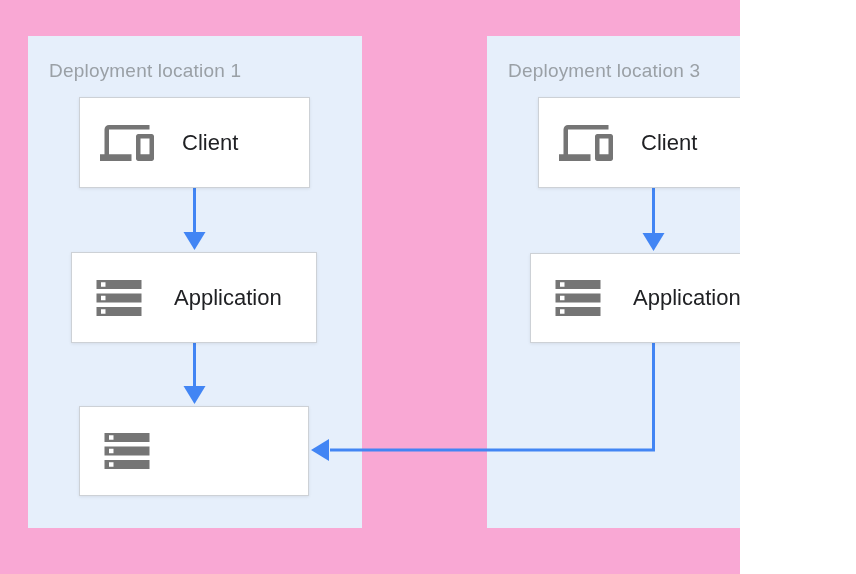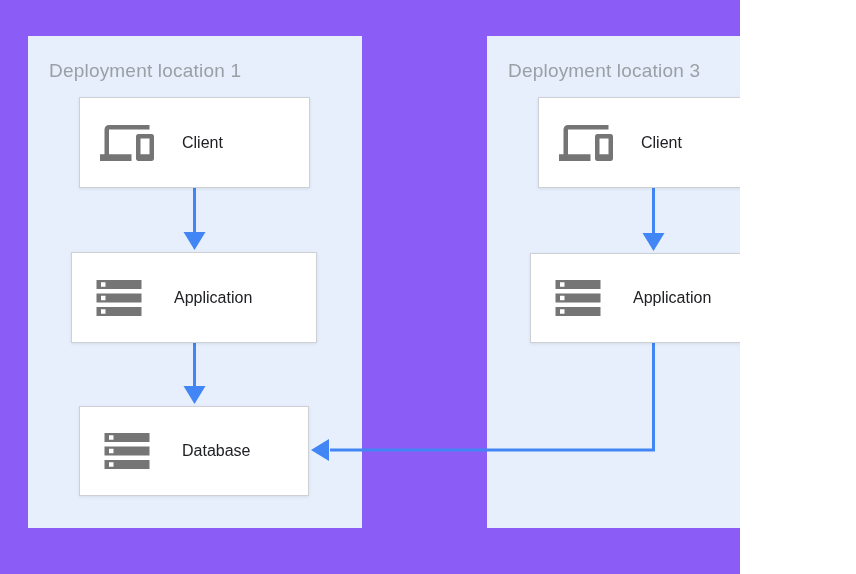--- a/index.html
+++ b/index.html
@@ -5,21 +5,21 @@
   html, body {
     margin: 0;
     padding: 0;
     background: #ffffff;
     font-family: "Liberation Sans", "DejaVu Sans", sans-serif;
   }
   .canvas {
     position: relative;
     width: 740px;
     height: 574px;
-    background: #8b5cf6;
+    background: #f9a8d4;
     overflow: hidden;
   }
   .region {
     position: absolute;
     top: 36px;
     width: 334px;
     height: 492px;
     background: var(--region-fill, #E6EFFB);
   }
   .region.loc1 { left: 28px; }
@@ -47,21 +47,21 @@
     display: inline-flex;
     width: 54px;
     height: 54px;
     flex: 0 0 54px;
     align-items: center;
     justify-content: center;
   }
   .node .icon svg { fill: var(--icon, #757575); width: 54px; height: 54px; }
   .node-label {
     margin-left: 28px;
-    font-size: 16px;
+    font-size: 22px;
     color: var(--node-text, #202124);
     white-space: nowrap;
   }
   .node.client1 { left: 79px;  top: 97px;  width: 231px; height: 91px; }
   .node.app1    { left: 71px;  top: 252px; width: 246px; height: 91px; }
   .node.db1     { left: 79px;  top: 406px; width: 230px; height: 90px; }
   .node.client2 { left: 538px; top: 97px;  width: 230px; height: 91px; }
   .node.app2    { left: 530px; top: 253px; width: 245px; height: 90px; }
   svg.arrows {
     position: absolute;
@@ -120,21 +120,20 @@
     </span>
     <span class="node-label">Application</span>
   </div>
 
   <div class="node db1">
     <span class="icon">
       <svg viewBox="0 0 24 24">
           <path d="M2 20h20v-4H2v4zm2-3h2v2H4v-2zM2 4v4h20V4H2zm4 3H4V5h2v2zm-4 7h20v-4H2v4zm2-3h2v2H4v-2z"></path>
         </svg>
     </span>
-    <span class="node-label">Database</span>
   </div>
 
   <div class="node client2">
     <span class="icon">
       <svg viewBox="0 0 24 24">
           <path d="M4 6h18V4H4c-1.1 0-2 .9-2 2v11H0v3h14v-3H4V6zm19 2h-6c-.55 0-1 .45-1 1v10c0 .55.45 1 1 1h6c.55 0 1-.45 1-1V9c0-.55-.45-1-1-1zm-1 9h-4v-7h4v7z"></path>
         </svg>
     </span>
     <span class="node-label">Client</span>
   </div>

